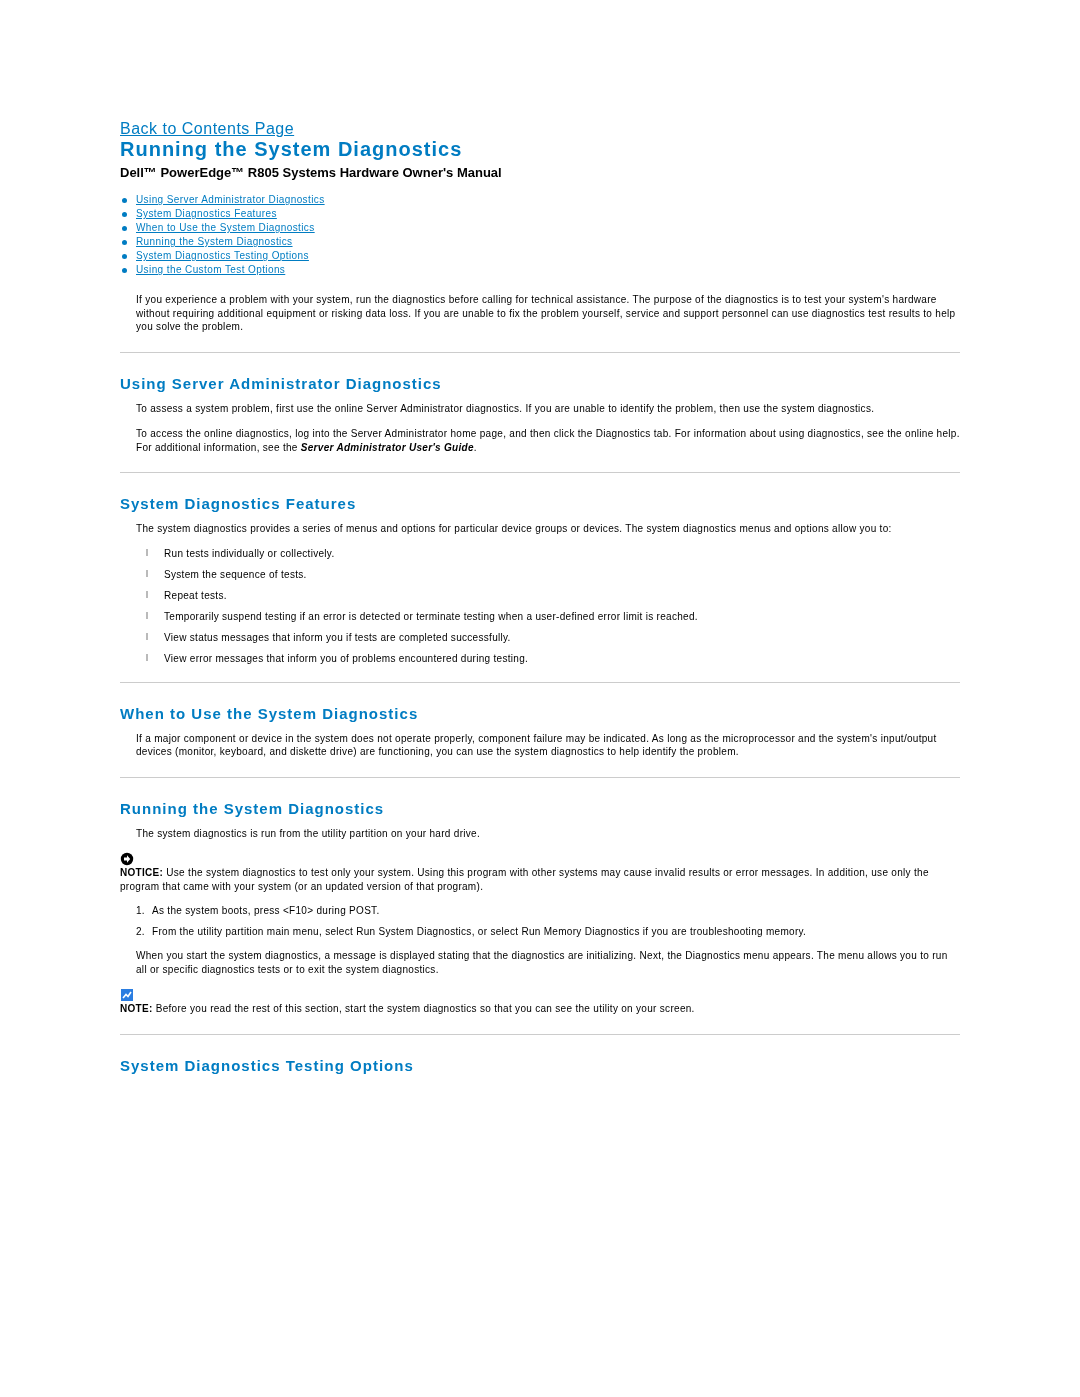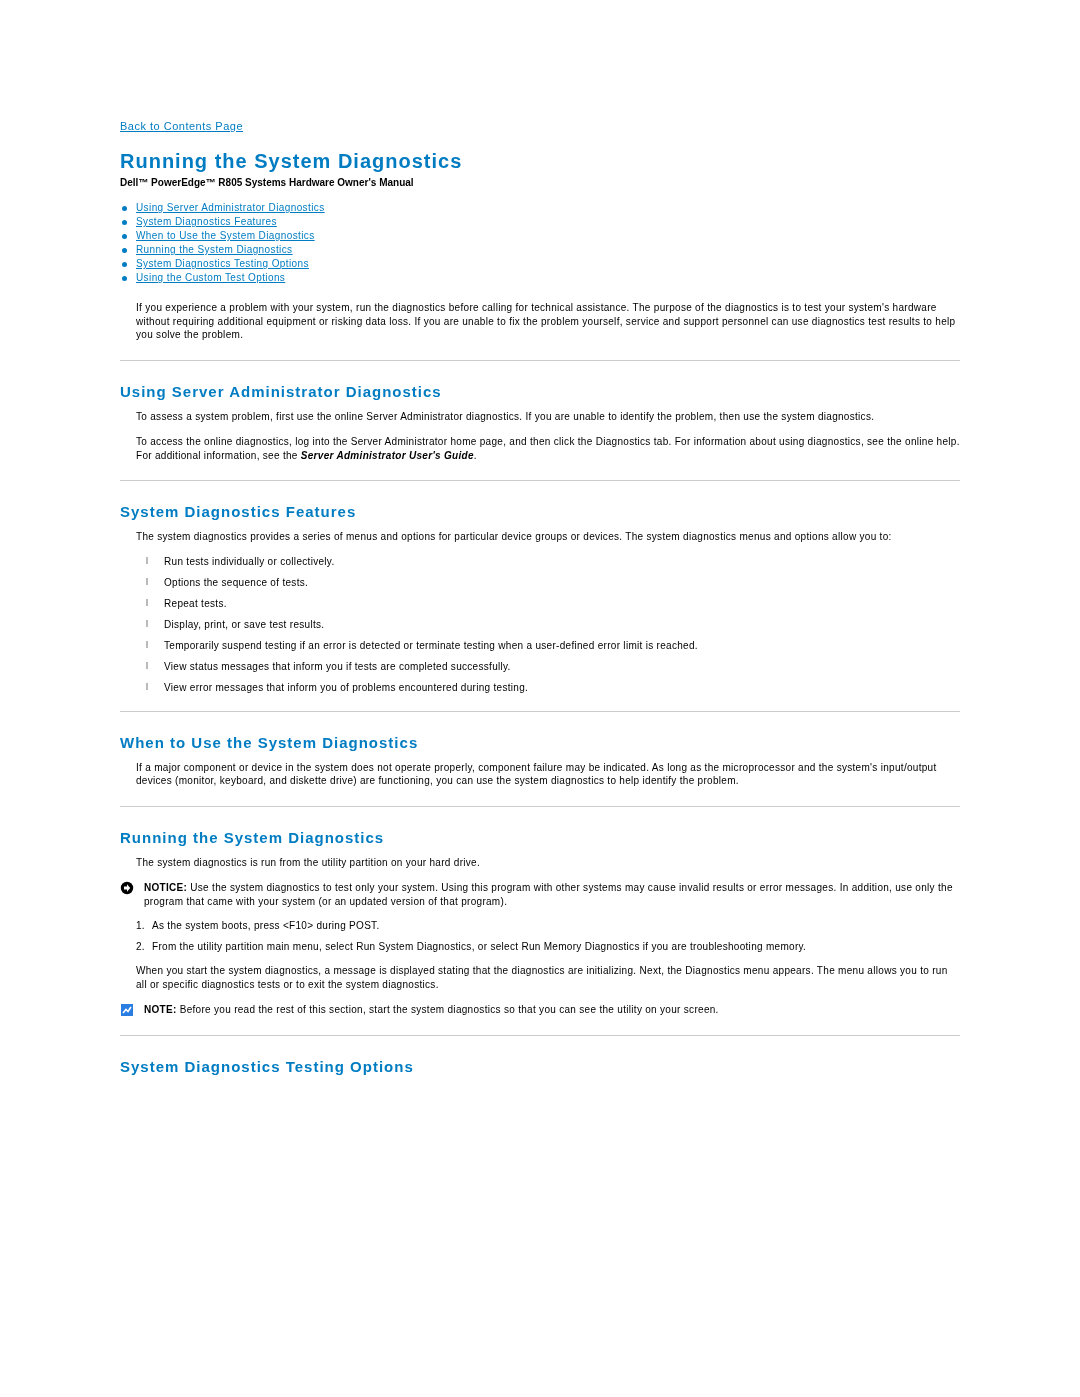--- a/index.html
+++ b/index.html
@@ -12,41 +12,40 @@
   .page {
     padding: 120px 120px 60px 120px;
     max-width: 840px;
   }
   a {
     color: #007cc2;
     text-decoration: underline;
   }
   .back-link {
     display: inline-block;
-    margin-bottom: 18px;
     letter-spacing: 0.5px;
-    font-size: 11px;
+    font-size: 16px;
   }
   h1 {
     color: #007cc2;
     font-size: 20px;
     font-weight: bold;
     letter-spacing: 1px;
     margin: 0 0 4px 0;
   }
   h2 {
     color: #007cc2;
     font-size: 15px;
     font-weight: bold;
     letter-spacing: 1px;
     margin: 22px 0 10px 0;
   }
   .subtitle {
     font-weight: bold;
-    font-size: 10px;
+    font-size: 13px;
     margin: 0 0 14px 0;
   }
   ul.toc {
     list-style: none;
     padding: 0;
     margin: 0 0 18px 0;
   }
   ul.toc li {
     margin: 3px 0 3px 16px;
     position: relative;
@@ -90,20 +89,21 @@
     position: absolute;
     left: -4px;
     top: 0;
     font-size: 9px;
     color: #555;
   }
   .notice-row {
     display: flex;
     align-items: flex-start;
     margin: 8px 0 12px 0;
+    flex-direction: column;
   }
   .notice-icon {
     flex: 0 0 auto;
     width: 14px;
     height: 14px;
     margin-right: 10px;
     margin-top: 0px;
   }
   .icon-notice svg, .icon-note svg {
     display: block;
@@ -155,23 +155,22 @@
   <p>
     <span>To access the online diagnostics, log into the Server Administrator home page, and then click the Diagnostics tab. For information about using diagnostics, see the online help. For additional information, see the </span><em class="ital">Server Administrator User's Guide</em><span>.</span>
   </p>
 
   <hr>
 
   <h2>System Diagnostics Features</h2>
   <p>The system diagnostics provides a series of menus and options for particular device groups or devices. The system diagnostics menus and options allow you to:</p>
   <ul class="features">
     <li>Run tests individually or collectively.</li>
-    <li>Options the sequence of tests.</li>
+    <li>System the sequence of tests.</li>
     <li>Repeat tests.</li>
-    <li>Display, print, or save test results.</li>
     <li>Temporarily suspend testing if an error is detected or terminate testing when a user-defined error limit is reached.</li>
     <li>View status messages that inform you if tests are completed successfully.</li>
     <li>View error messages that inform you of problems encountered during testing.</li>
   </ul>
 
   <hr>
 
   <h2>When to Use the System Diagnostics</h2>
   <p>If a major component or device in the system does not operate properly, component failure may be indicated. As long as the microprocessor and the system's input/output devices (monitor, keyboard, and diskette drive) are functioning, you can use the system diagnostics to help identify the problem.</p>
 

